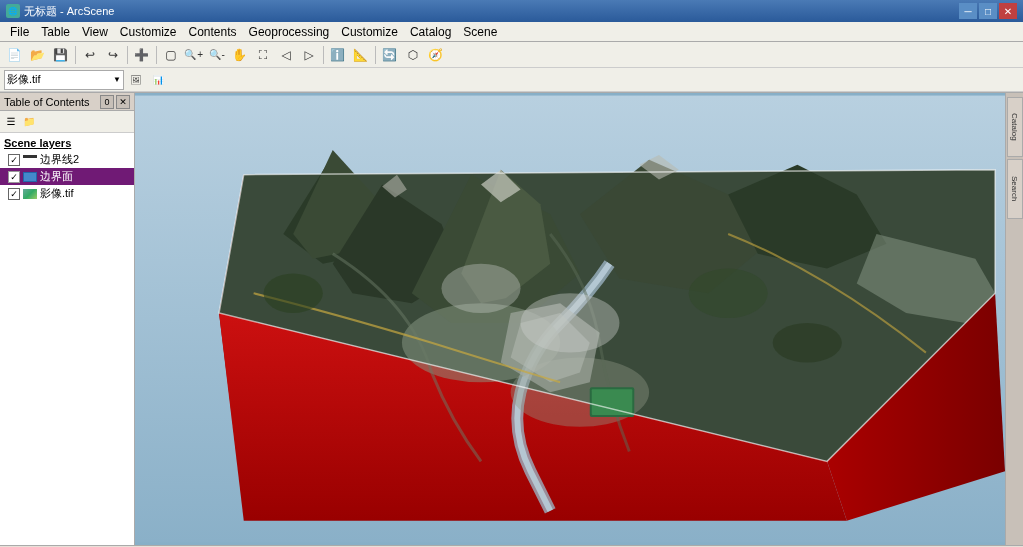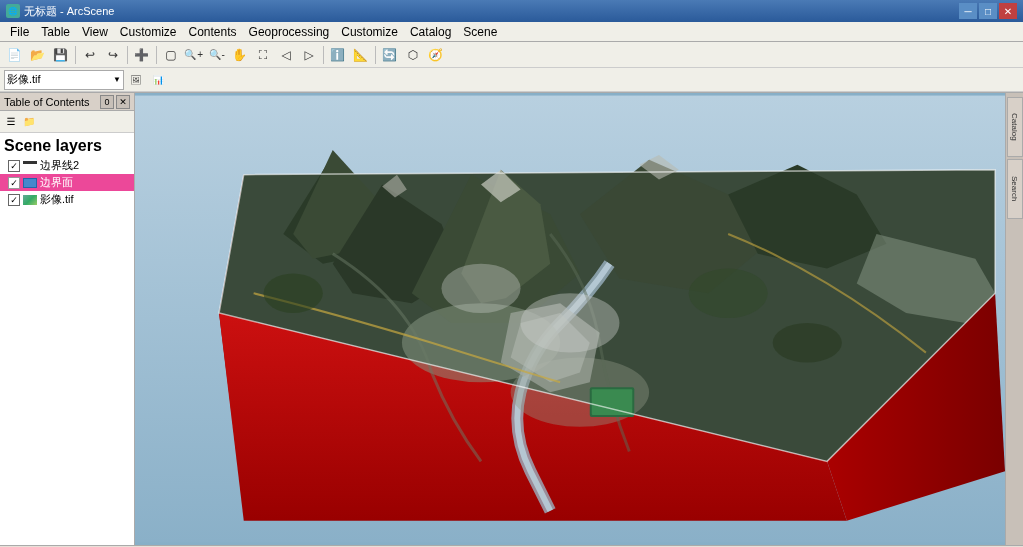--- a/index.html
+++ b/index.html
@@ -122,34 +122,35 @@
     .toc-tool-btn {
       width: 18px; height: 18px;
       background: transparent;
       border: 1px solid transparent;
       cursor: pointer;
       display: flex; align-items: center; justify-content: center;
       font-size: 10px;
     }
     .toc-body { flex: 1; overflow-y: auto; padding: 2px 0; }
     .toc-section-label {
-      font-size: 16px;
+      font-size: 11px;
       font-weight: bold;
       padding: 2px 4px;
       color: #000;
+      text-decoration: underline;
     }
     .toc-layer {
       display: flex;
       align-items: center;
       padding: 1px 4px 1px 8px;
       cursor: pointer;
       gap: 3px;
       font-size: 11px;
     }
-    .toc-layer.selected { background: #ec4899; color: white; }
+    .toc-layer.selected { background: #701a75; color: white; }
     .toc-layer.selected .layer-label { color: white; }
     .toc-checkbox {
       width: 12px; height: 12px;
       border: 1px solid #666;
       background: white;
       display: flex; align-items: center; justify-content: center;
       font-size: 9px;
       flex-shrink: 0;
     }
     .toc-checkbox.checked::after { content: '✓'; color: #000; font-size: 9px; }

